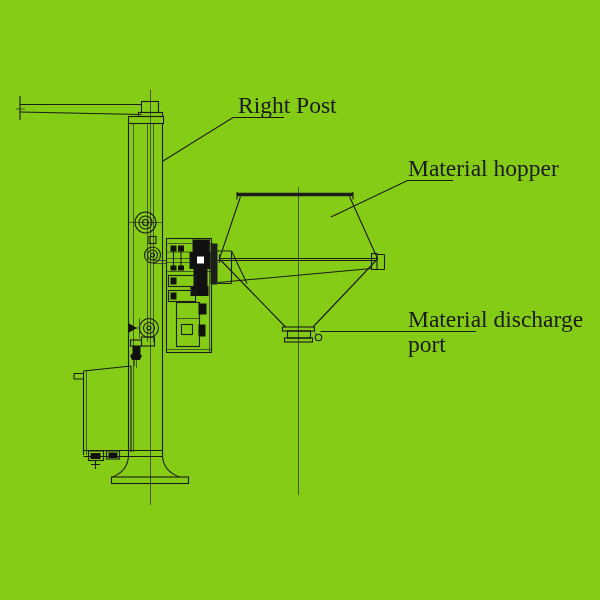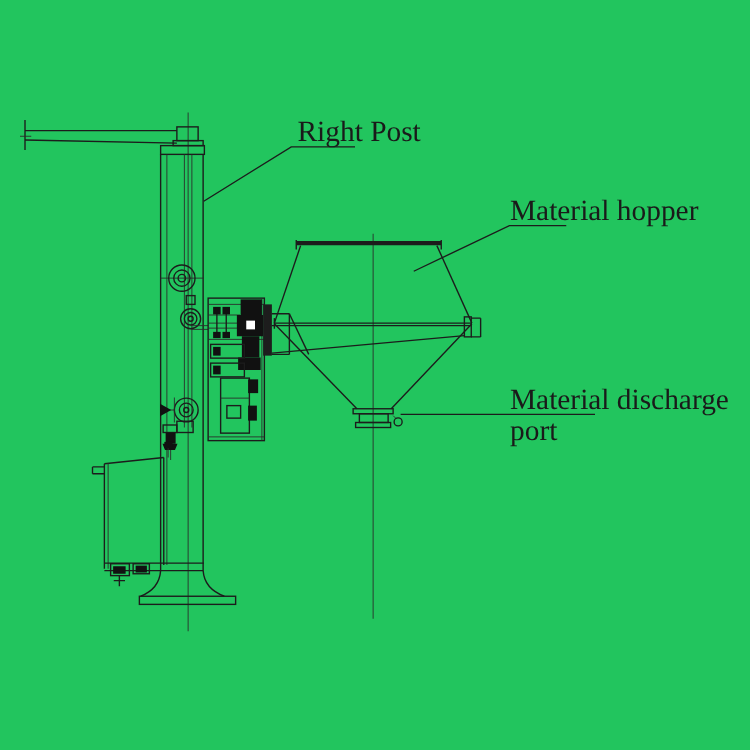--- a/index.html
+++ b/index.html
@@ -1,18 +1,18 @@
 <!DOCTYPE html>
 <html><head>
 <meta charset="utf-8">
 <style>
   html,body{margin:0;padding:0;}
   body{width:600px;height:600px;background:#ffffff;overflow:hidden;
        font-family:"Liberation Serif", serif;}
-  .stage{position:relative;width:600px;height:600px;background:#22c55e;}
+  .stage{position:relative;width:600px;height:600px;background:#84cc16;}
   svg{display:block;}
   .ln{fill:none;stroke:#1c1c1c;stroke-width:1.1;}
   .thin{fill:none;stroke:#2a2a2a;stroke-width:0.7;}
   .thick{fill:none;stroke:#1c1c1c;stroke-width:3.4;}
   .blk{fill:#111;stroke:none;}
   .dark{fill:#1d1d1d;stroke:none;}
   .lbl{fill:#1a1a1a;font-size:23.5px;font-family:"Liberation Serif", serif;}
 </style>
 </head>
 <body>

